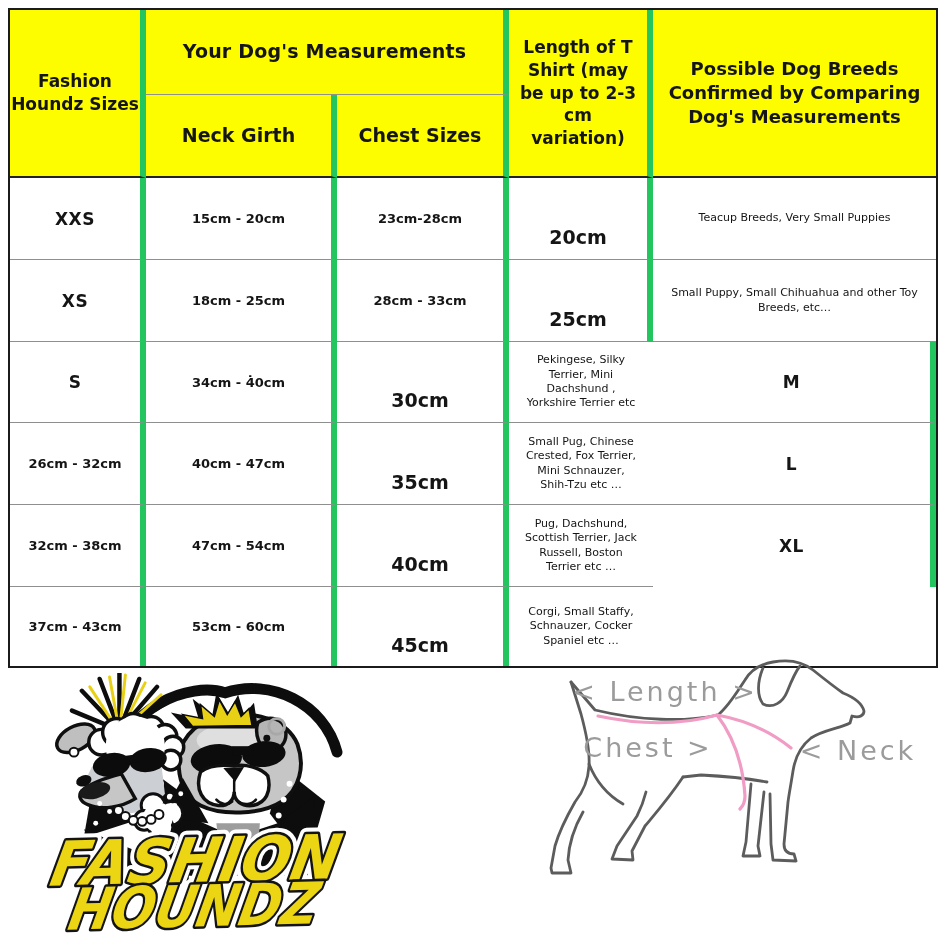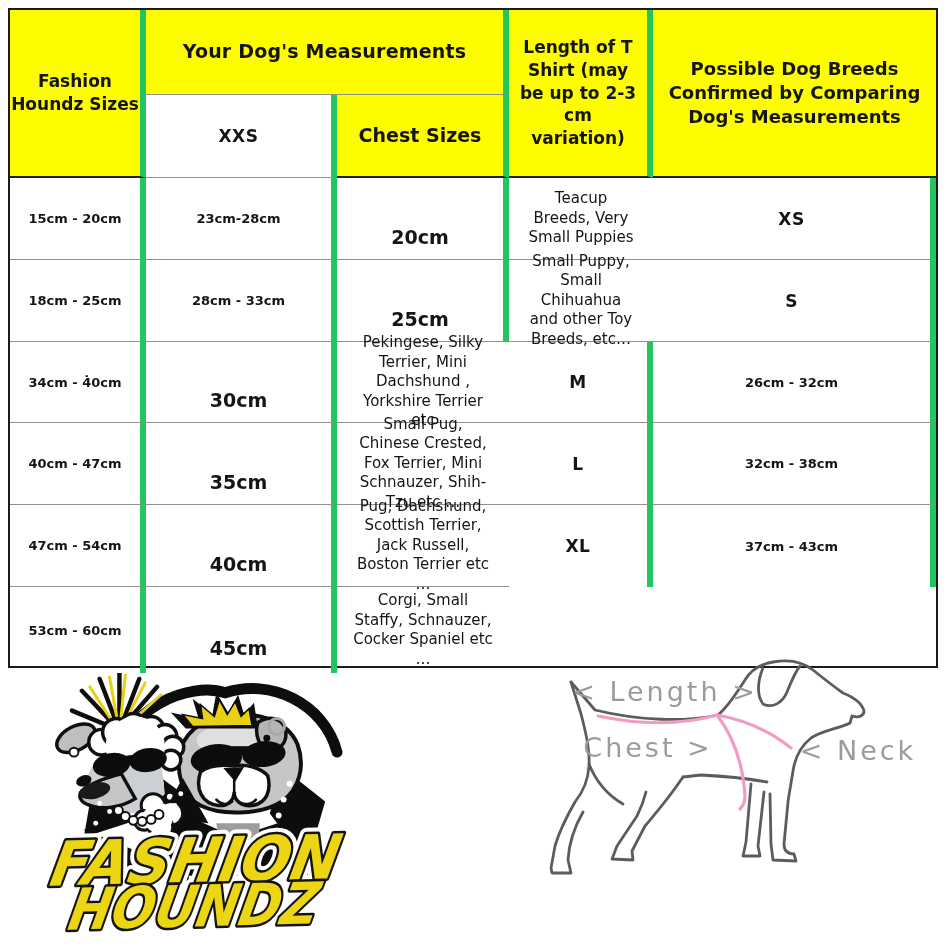--- a/index.html
+++ b/index.html
@@ -25,21 +25,21 @@
   .hdr-bottom { border-bottom:2px solid #222222; }
   .hdr-sizes   { grid-area:1/1/3/2; font-size:17px;text-align:center; }
   .hdr-meas    { grid-area:1/2/2/4; font-size:19px; letter-spacing:0.2px; }
   .hdr-neck    { grid-area:2/2/3/3; font-size:19px; }
   .hdr-chest   { grid-area:2/3/3/4; font-size:19px; }
   .hdr-length  { grid-area:1/4/3/5; font-size:17px; padding:0 10px; }
   .hdr-breeds  { grid-area:1/5/3/6; font-size:18px; padding:0 12px; }
   .size-cell   { font-weight:bold; font-size:17px; letter-spacing:0.5px; }
   .girth-cell  { font-weight:bold; font-size:13px; }
   .length-cell { font-weight:bold; font-size:19px; padding-top:36px; }
-  .breeds-cell { font-size:15px; line-height:1.3; padding:4px 16px; }
+  .breeds-cell { font-size:11px; line-height:1.3; padding:12px 16px; }
 
   
   .logo { position:absolute; left:20px; top:673px; width:460px; height:272px; }
   .logo svg { width:100%; height:100%; }
   .lg-txt { font-family:"DejaVu Sans", sans-serif; font-weight:bold; font-style:italic; }
   .lg-outer { fill:#ffffff; stroke:#ffffff; stroke-width:13; stroke-linejoin:round; }
   .lg-main  { fill:#ECD513; stroke:#141414; stroke-width:5; paint-order:stroke; stroke-linejoin:round; }
   .f1 { font-size:62px; }
   .f2 { font-size:58px; }
 
@@ -51,20 +51,21 @@
   .dg-label { font-family:"DejaVu Sans", sans-serif; font-size:27px; fill:#9b9b9b; letter-spacing:3px; }
 </style>
 </head>
 <body>
 
 <div class="page">
 
   <div class="size-table">
     <div class="cell hdr hdr-sizes hdr-bottom">Fashion Houndz Sizes</div>
     <div class="cell hdr hdr-meas">Your Dog's Measurements</div>
+    <div class="cell hdr hdr-neck hdr-bottom">Neck Girth</div>
     <div class="cell hdr hdr-chest hdr-bottom">Chest Sizes</div>
     <div class="cell hdr hdr-length hdr-bottom">Length of T Shirt  (may be up to 2-3 cm variation)</div>
     <div class="cell hdr hdr-breeds hdr-bottom lastcol">Possible Dog Breeds Confirmed by Comparing Dog's Measurements</div>
 
     <div class="cell size-cell">XXS</div>
     <div class="cell girth-cell">15cm - 20cm</div>
     <div class="cell girth-cell">23cm-28cm</div>
     <div class="cell length-cell">20cm</div>
     <div class="cell breeds-cell lastcol">Teacup Breeds, Very Small Puppies</div>
 

